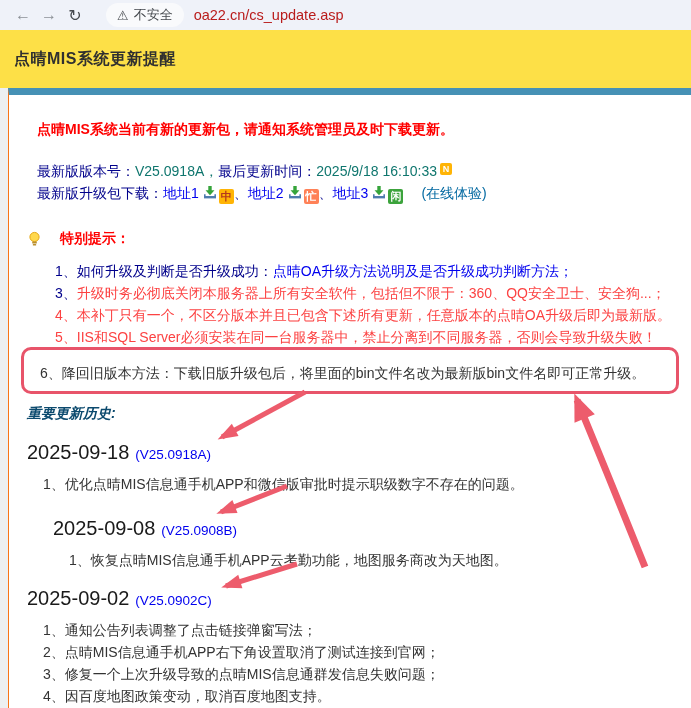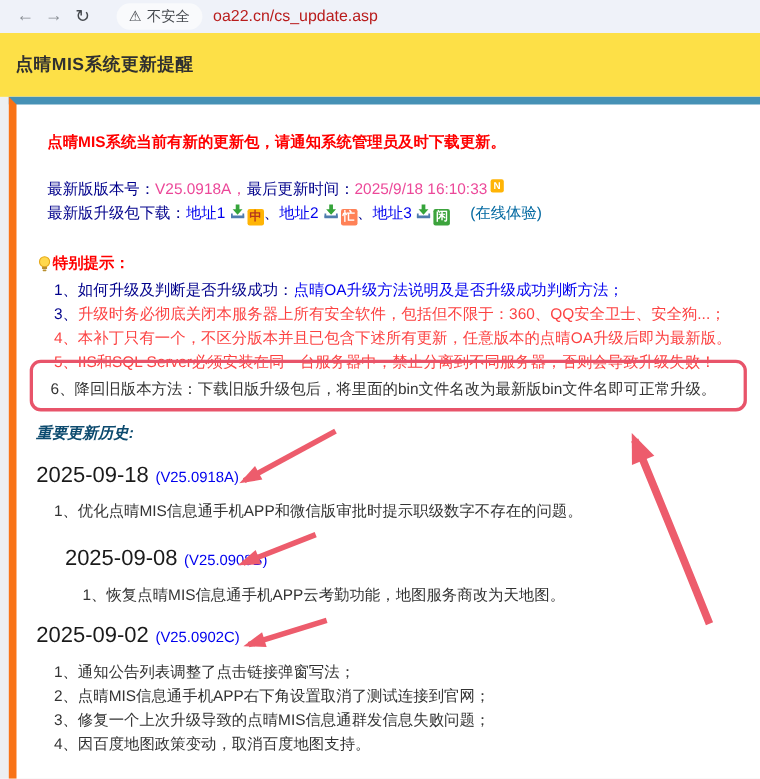--- a/index.html
+++ b/index.html
@@ -28,53 +28,53 @@
   .warn-glyph { font-size:13px; color:#45494e; }
   .url-text { margin-left:10px; font-size:14.5px; color:#b91c1c; }
 
   
   .titlebar { height:58px; background:#fde047; padding:19px 0 0 14px; }
   .titlebar h1 { margin:0; font-size:16px; font-weight:bold; color:#303030; letter-spacing:.5px; }
 
   
   .panel {
     margin-left:8px; background:#ffffff; min-height:620px;
-    border-top:7px solid #4691b5; border-left:7px solid #f97316;
+    border-top:7px solid #4691b5; border-left:1px solid #f97316;
     padding:26px 10px 0 28px; position:relative;
   }
   .notice { color:#ff0000; font-weight:bold; font-size:14px; margin:0 0 24px; }
 
   .meta { font-size:14px; line-height:16px; margin-bottom:6px; white-space:nowrap; }
   .navy { color:#00008b; }
-  .salmon { color:#ec4899; }
+  .salmon { color:#0f766e; }
   .nbadge {
     display:inline-block; width:12px; height:12px; background:#ffb405; color:#fff;
     font-size:9px; font-weight:bold; text-align:center; line-height:12px;
     border-radius:2px; vertical-align:4px; margin-left:3px;
   }
 
   .dl-line { font-size:14px; margin-bottom:26px; white-space:nowrap; }
   .blue-link { color:#0000ee; text-decoration:none; cursor:pointer; }
   .dl-ico { vertical-align:-2px; margin:0 1px 0 3px; cursor:pointer; }
   .sbadge {
     display:inline-block; min-width:15px; height:15px; padding:0 1px;
     border-radius:2px; font-size:11px; line-height:15px; text-align:center;
     vertical-align:-2px; font-weight:bold;
   }
   .sbadge.mid  { background:#ffb405; color:#b3371e; }
   .sbadge.busy { background:#ff8157; color:#ffffff; }
   .sbadge.idle { background:#3ca33c; color:#ffffff; }
   .demo { color:#0369a1; margin-left:18px; }
 
   .tips-head {
-    display:flex; align-items:center; gap:0;
+    display:flex; align-items:center; gap:18px;
     font-size:14px; font-weight:bold; color:#ff0000;
     margin:0 0 3px -10px;
   }
-  .tips { list-style:none; margin:0; padding:0 0 0 6px; font-size:14px; }
+  .tips { list-style:none; margin:12px; padding:0 0 0 6px; font-size:14px; }
   .tips li { line-height:22px; white-space:nowrap; }
   .tipred { color:#fc4242; }
   .tipdark { color:#333333; }
 
   .box6 {
     position:relative;
     border:3px solid #e8546a; border-radius:10px;
     margin:-13px 2px 0 -16px; padding:12px 4px 7px 16px;
     font-size:14px; line-height:22px; color:#333; background:transparent;
     white-space:nowrap;

